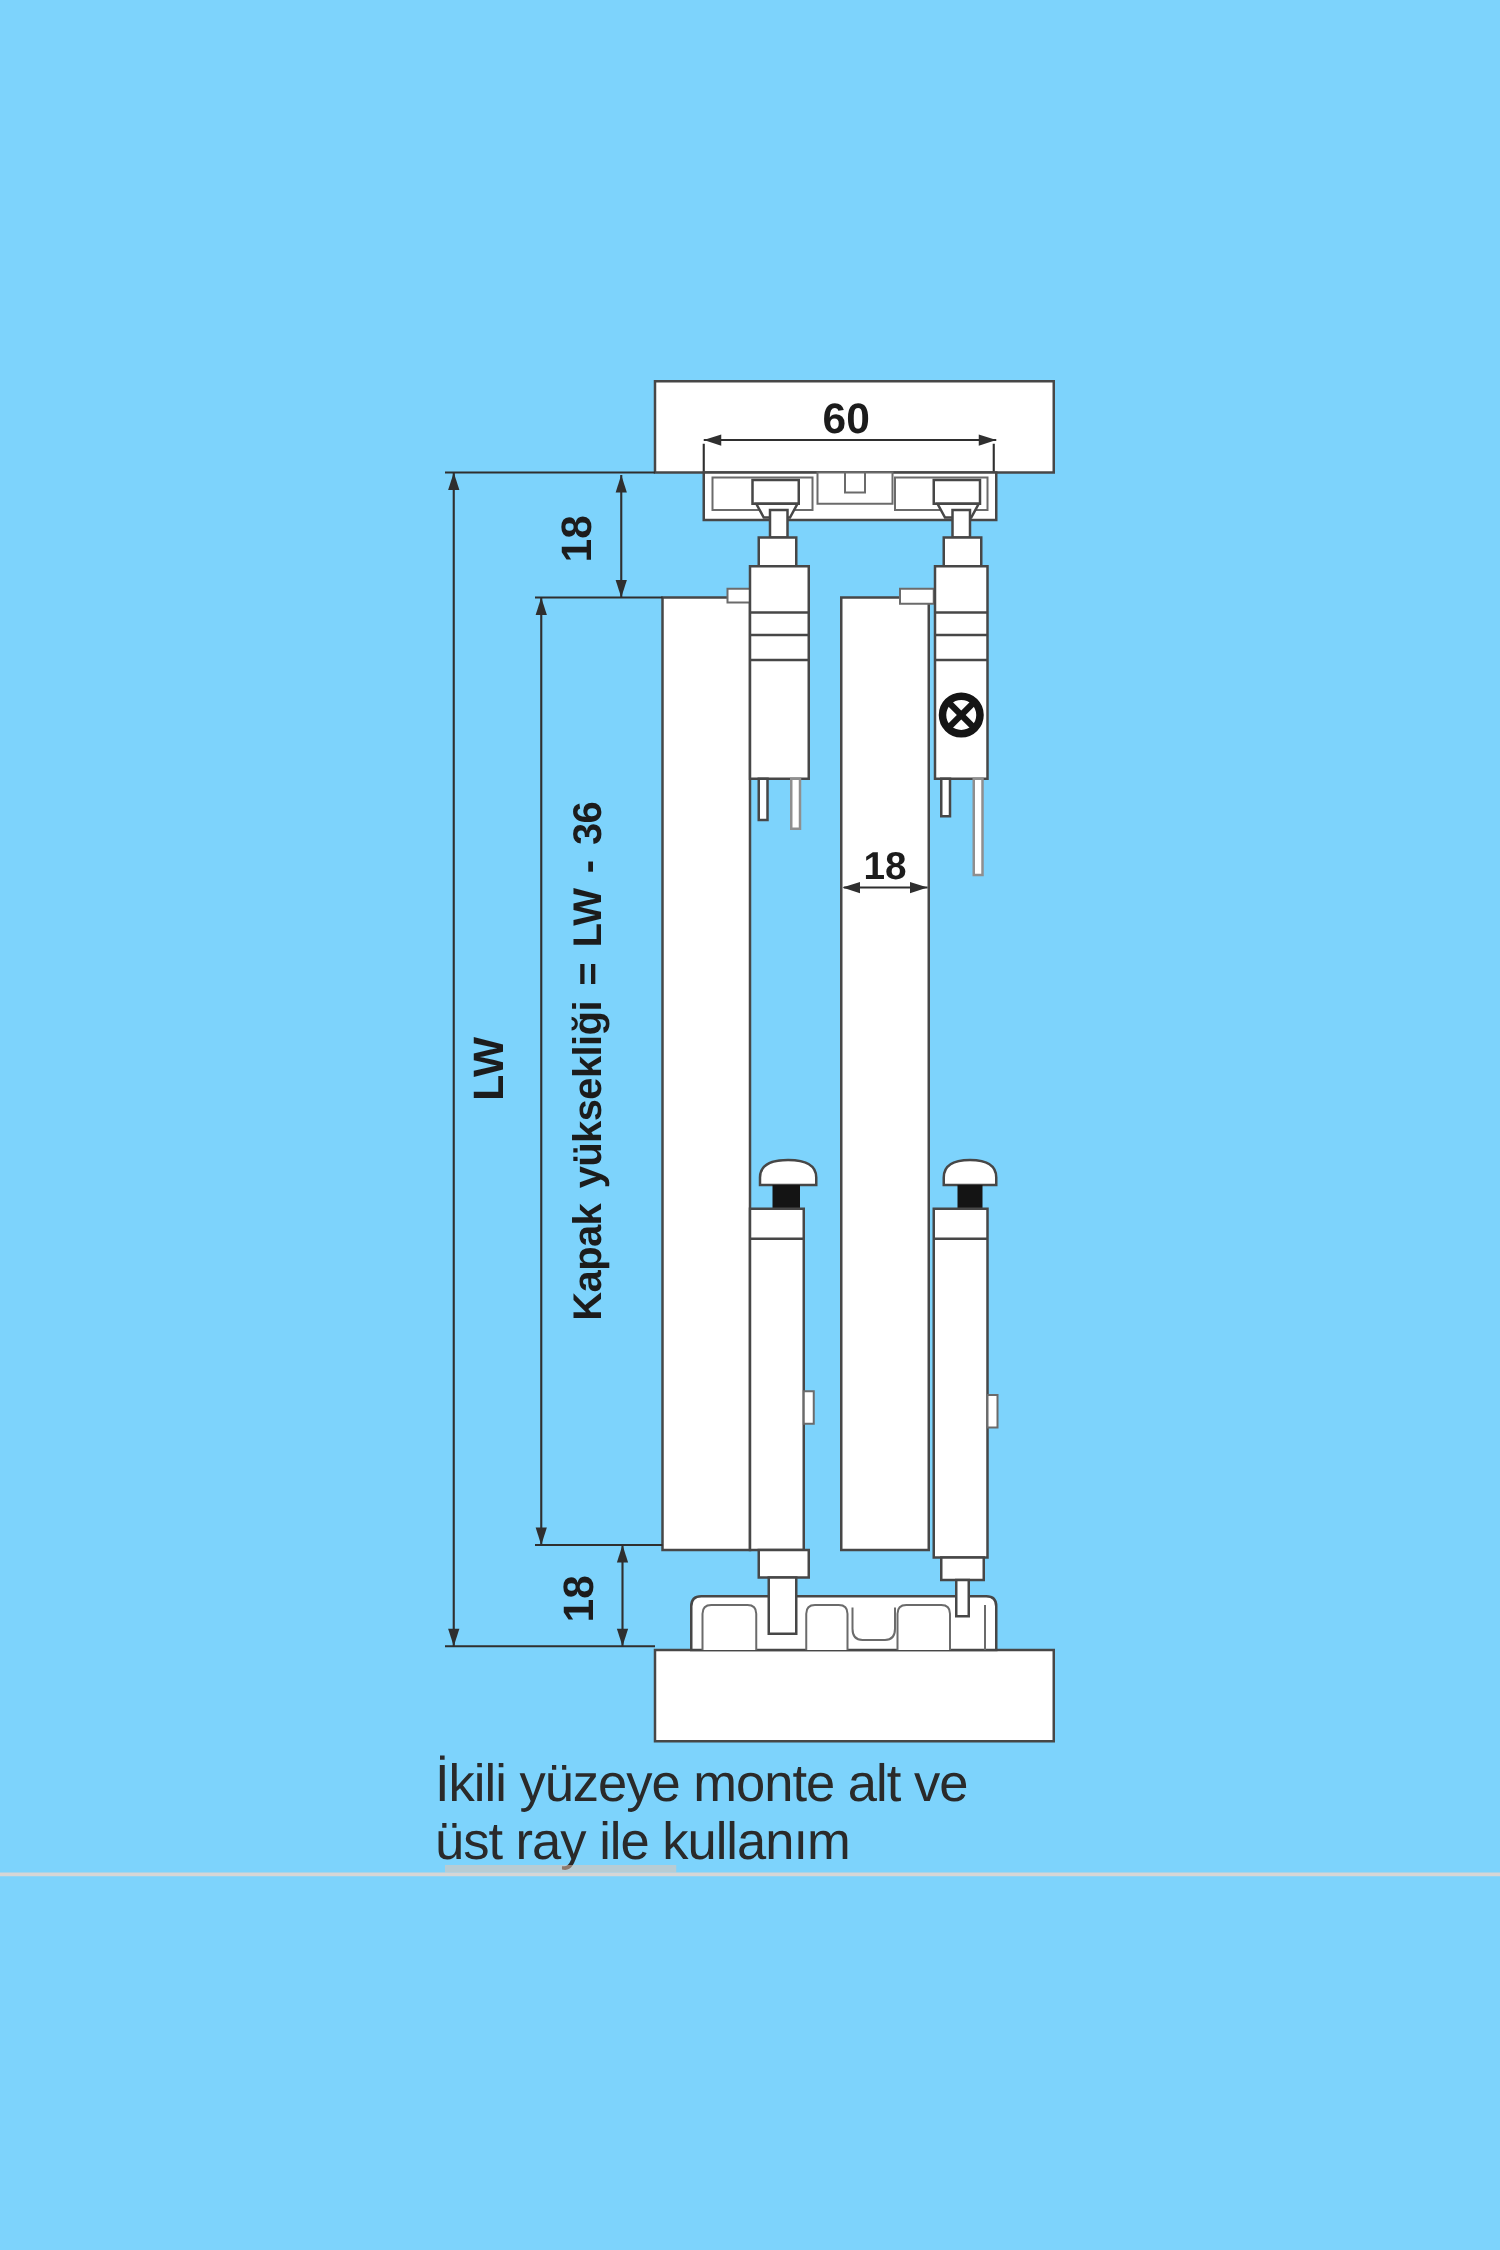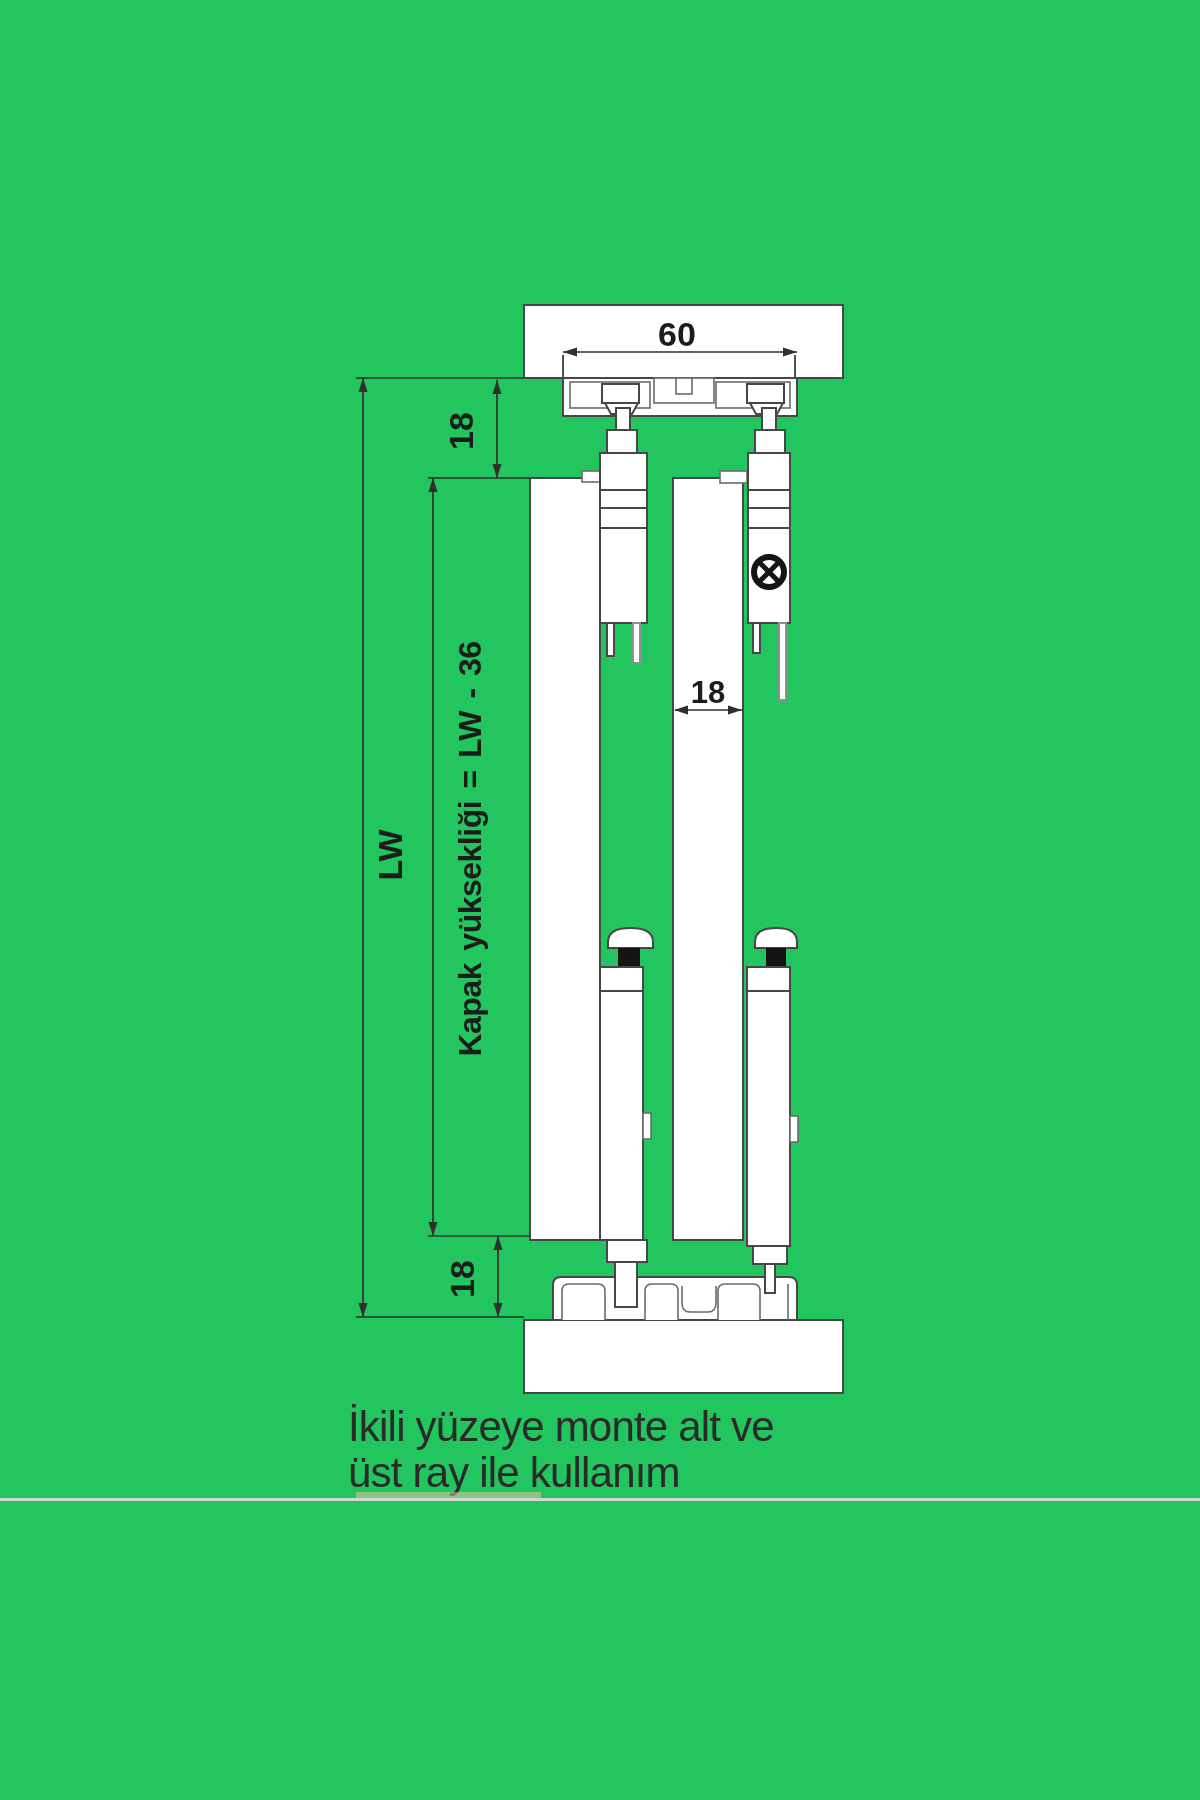--- a/index.html
+++ b/index.html
@@ -1,19 +1,19 @@
 <!DOCTYPE html>
 <html><head>
 <meta charset="utf-8">
 <style>
   html,body{margin:0;padding:0;background:#ffffff;}
   .page{
     position:relative;
     width:1200px;height:1800px;
-    background:#22c55e;
+    background:#7dd3fc;
     overflow:hidden;
     font-family:"Liberation Sans", sans-serif;
   }
   svg{position:absolute;inset:0;}
   
   .ln   {stroke:#474747;stroke-width:2;fill:none;}
   .fw   {fill:#ffffff;stroke:#474747;stroke-width:2;}
   .fw1  {fill:#ffffff;stroke:#6b6b6b;stroke-width:1.6;}
   .thin {stroke:#6b6b6b;stroke-width:1.6;fill:none;}
   .gray {fill:#ffffff;stroke:#8f8f8f;stroke-width:2;}

